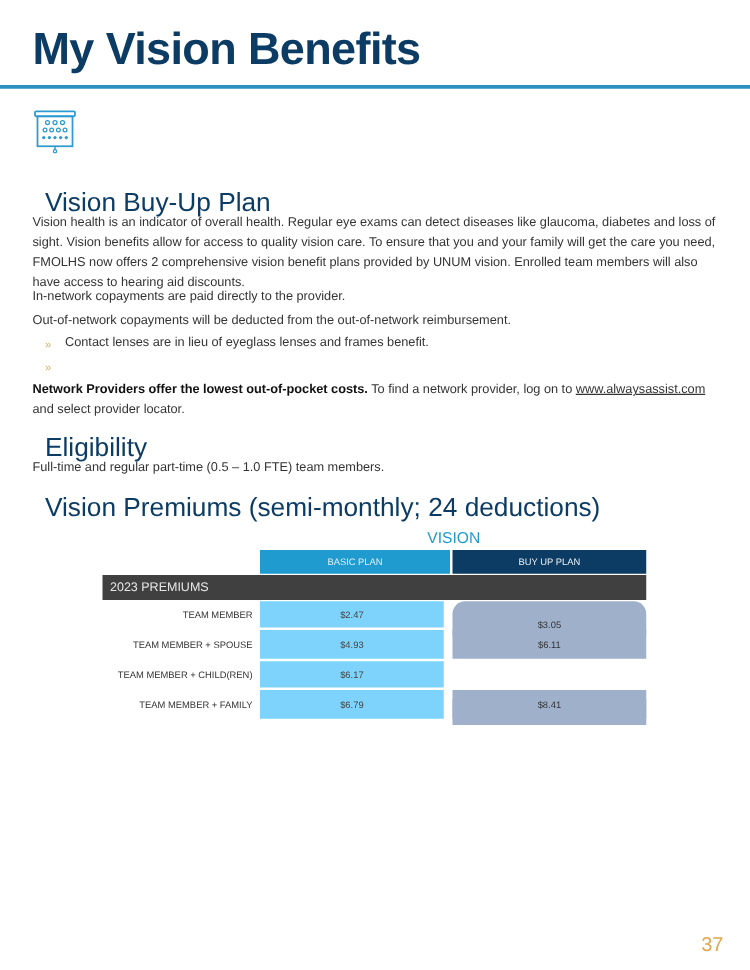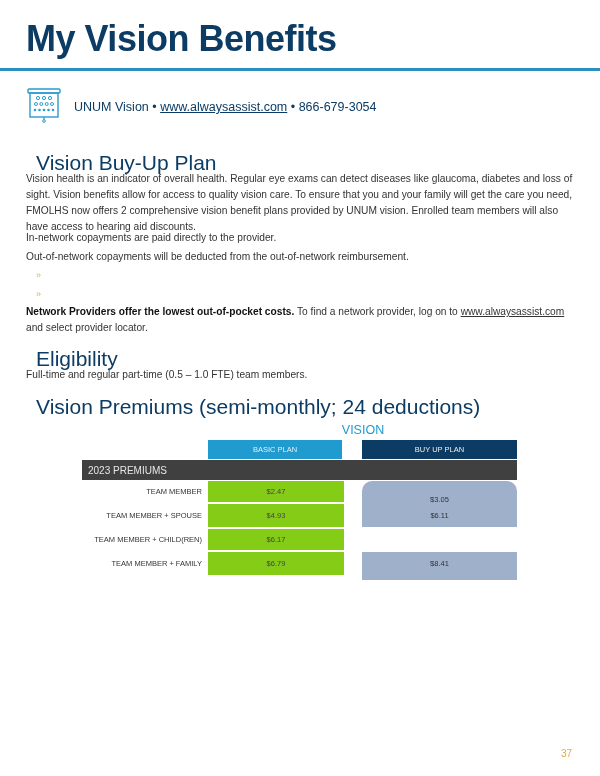--- a/index.html
+++ b/index.html
@@ -13,27 +13,27 @@
   .h2 { position:absolute; left:36px; font-size:21px; color:#0c3c64; margin:0; font-weight:normal; }
   .para { position:absolute; left:26px; width:552px; font-size:10.2px; line-height:16px; color:#333; margin:0; }
   .bullets { position:absolute; left:36px; margin:0; padding:0; list-style:none; font-size:10.2px; color:#333; }
   .bullets li { height:19px; display:flex; align-items:center; }
   .bullets .b { color:#d4b26a; font-size:9px; width:16px; }
   .para a { color:#333; text-decoration:underline; }
   .para b { color:#111; }
   
   .vision-label { position:absolute; left:208px; width:310px; top:423px; text-align:center; font-size:12.5px; font-weight:normal; color:#1f9bd0; }
   .cell { position:absolute; display:flex; align-items:center; justify-content:center; font-size:7.5px; }
-  .hdr-basic { left:208px; top:440px; width:134px; height:19px; background:#1f9bd0; color:#dff0f8; }
+  .hdr-basic { left:208px; top:440px; width:152px; height:19px; background:#1f9bd0; color:#dff0f8; }
   .hdr-buyup { left:362px; top:440px; width:155px; height:19px; background:#0c3c64; color:#e8eef5; }
   .prem-bar { position:absolute; left:82px; top:460px; width:435px; height:20px; background:#404040; color:#e6e6e6; font-size:10px; display:flex; align-items:center; padding-left:6px; box-sizing:border-box; }
   .row-label { position:absolute; left:82px; width:120px; text-align:right; font-size:7.5px; color:#333; display:flex; align-items:center; justify-content:flex-end; }
-  .basic { left:208px; width:136px; background:#84cc16; color:#444; }
+  .basic { left:208px; width:147px; background:#7dd3fc; color:#444; }
   .buyup { left:362px; width:155px; background:#9fb0cb; color:#333; }
-  .pagenum { position:absolute; left:561px; top:748px; font-size:10px; color:#e0a84c; }
+  .pagenum { position:absolute; left:561px; top:748px; font-size:16px; color:#e0a84c; }
 </style>
 </head>
 <body>
 
 <h1 class="title">My Vision Benefits</h1>
 <div class="rule"></div>
 
 <div class="contact">
   <span>
     <svg viewBox="0 0 36 36">
@@ -52,37 +52,31 @@
         <circle cx="9" cy="23" r="1.3"></circle>
           <circle cx="13.5" cy="23" r="1.3"></circle>
           <circle cx="18" cy="23" r="1.3"></circle>
           <circle cx="22.5" cy="23" r="1.3"></circle>
           <circle cx="27" cy="23" r="1.3"></circle>
       </g>
       <line x1="18" y1="30" x2="18" y2="33" stroke="#2b9bd0" stroke-width="1.2"></line>
       <circle cx="18" cy="34" r="1.3" fill="none" stroke="#2b9bd0" stroke-width="1"></circle>
     </svg>
   </span>
-  <span class="contact-text">
-    <span>UNUM Vision</span>
-    <span>•</span>
-    <a>www.alwaysassist.com</a>
-    <span>•</span>
-    <span>866-679-3054</span>
-  </span>
 </div>
 
 <h2 class="h2" style="top:151px;">Vision Buy-Up Plan</h2>
 <p class="para" style="top:171px;">Vision health is an indicator of overall health. Regular eye exams can detect diseases like glaucoma, diabetes and loss of sight. Vision benefits allow for access to quality vision care. To ensure that you and your family will get the care you need, FMOLHS now offers 2 comprehensive vision benefit plans provided by UNUM vision. Enrolled team members will also have access to hearing aid discounts.</p>
 <p class="para" style="top:230px;">In-network copayments are paid directly to the provider.</p>
 <p class="para" style="top:249px;">Out-of-network copayments will be deducted from the out-of-network reimbursement.</p>
 
 <ul class="bullets" style="top:265px;">
   <li>
       <span class="b">»</span>
+      <span>Contact lenses are in lieu of eyeglass lenses and frames benefit.</span>
     </li>
   <li>
       <span class="b">»</span>
     </li>
 </ul>
 
 <p class="para" style="top:304px;">
   <b>Network Providers offer the lowest out-of-pocket costs.</b><span> To find a network provider, log on to </span><a>www.alwaysassist.com</a><span> and select provider locator.</span>
 </p>
 

